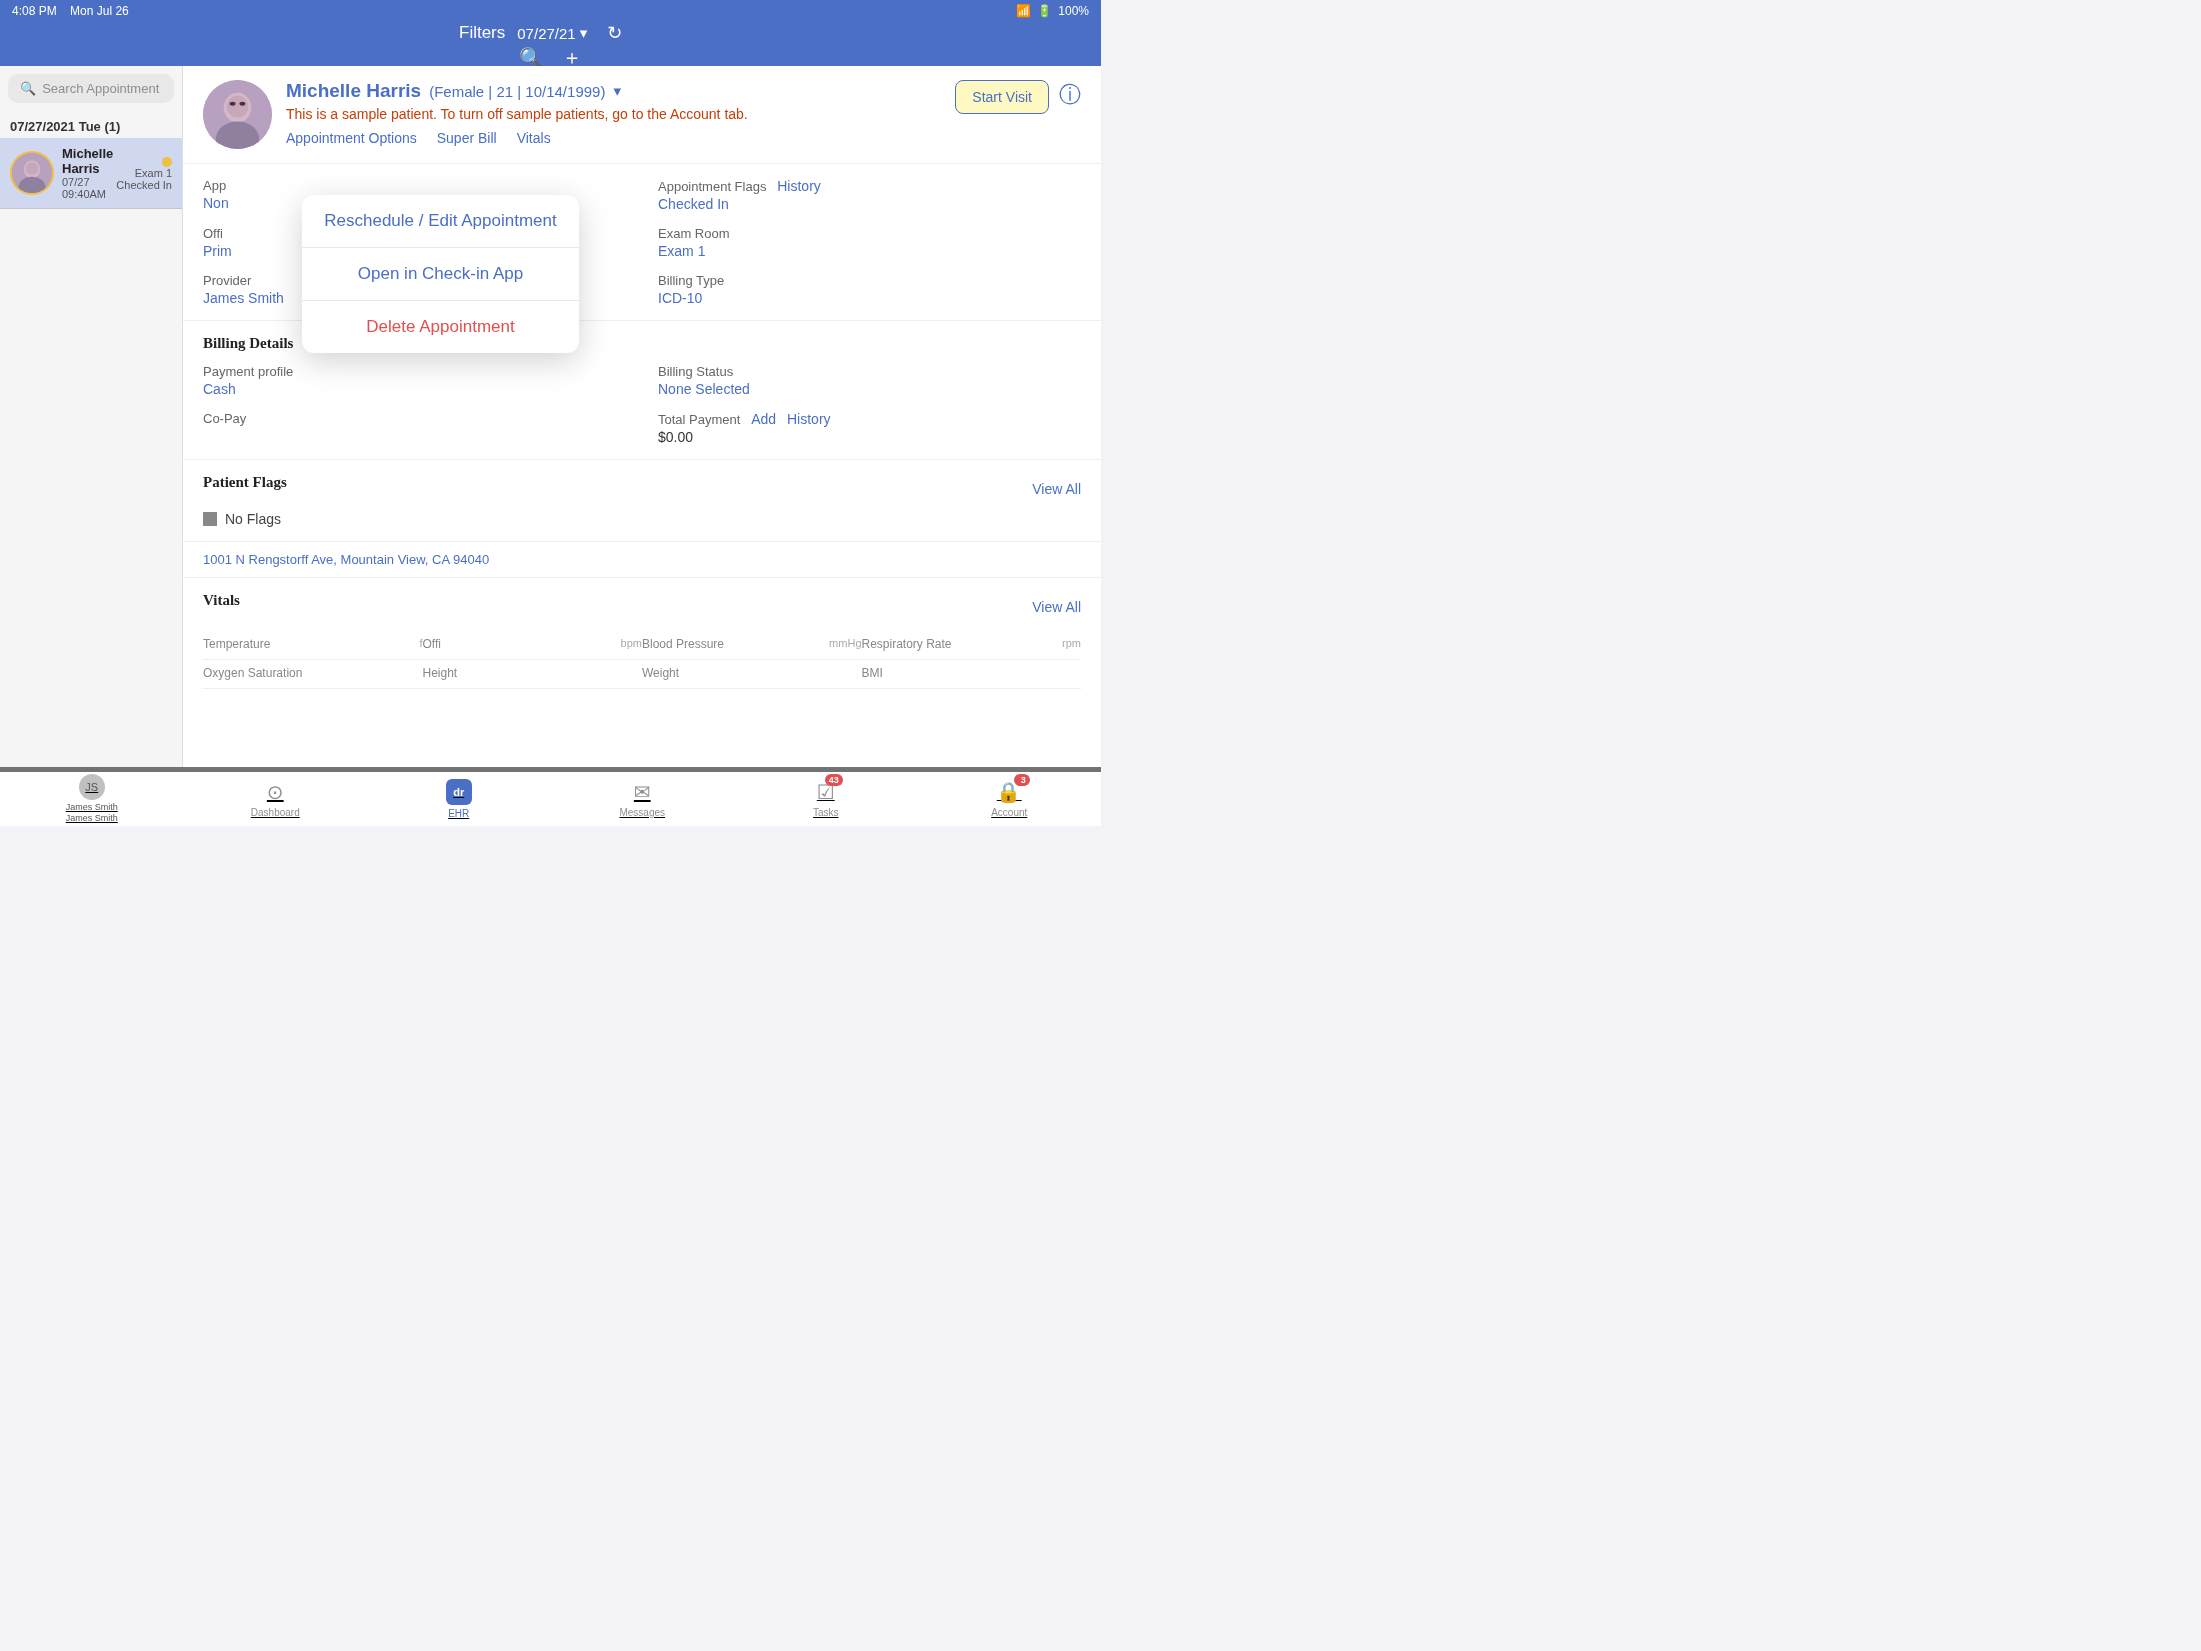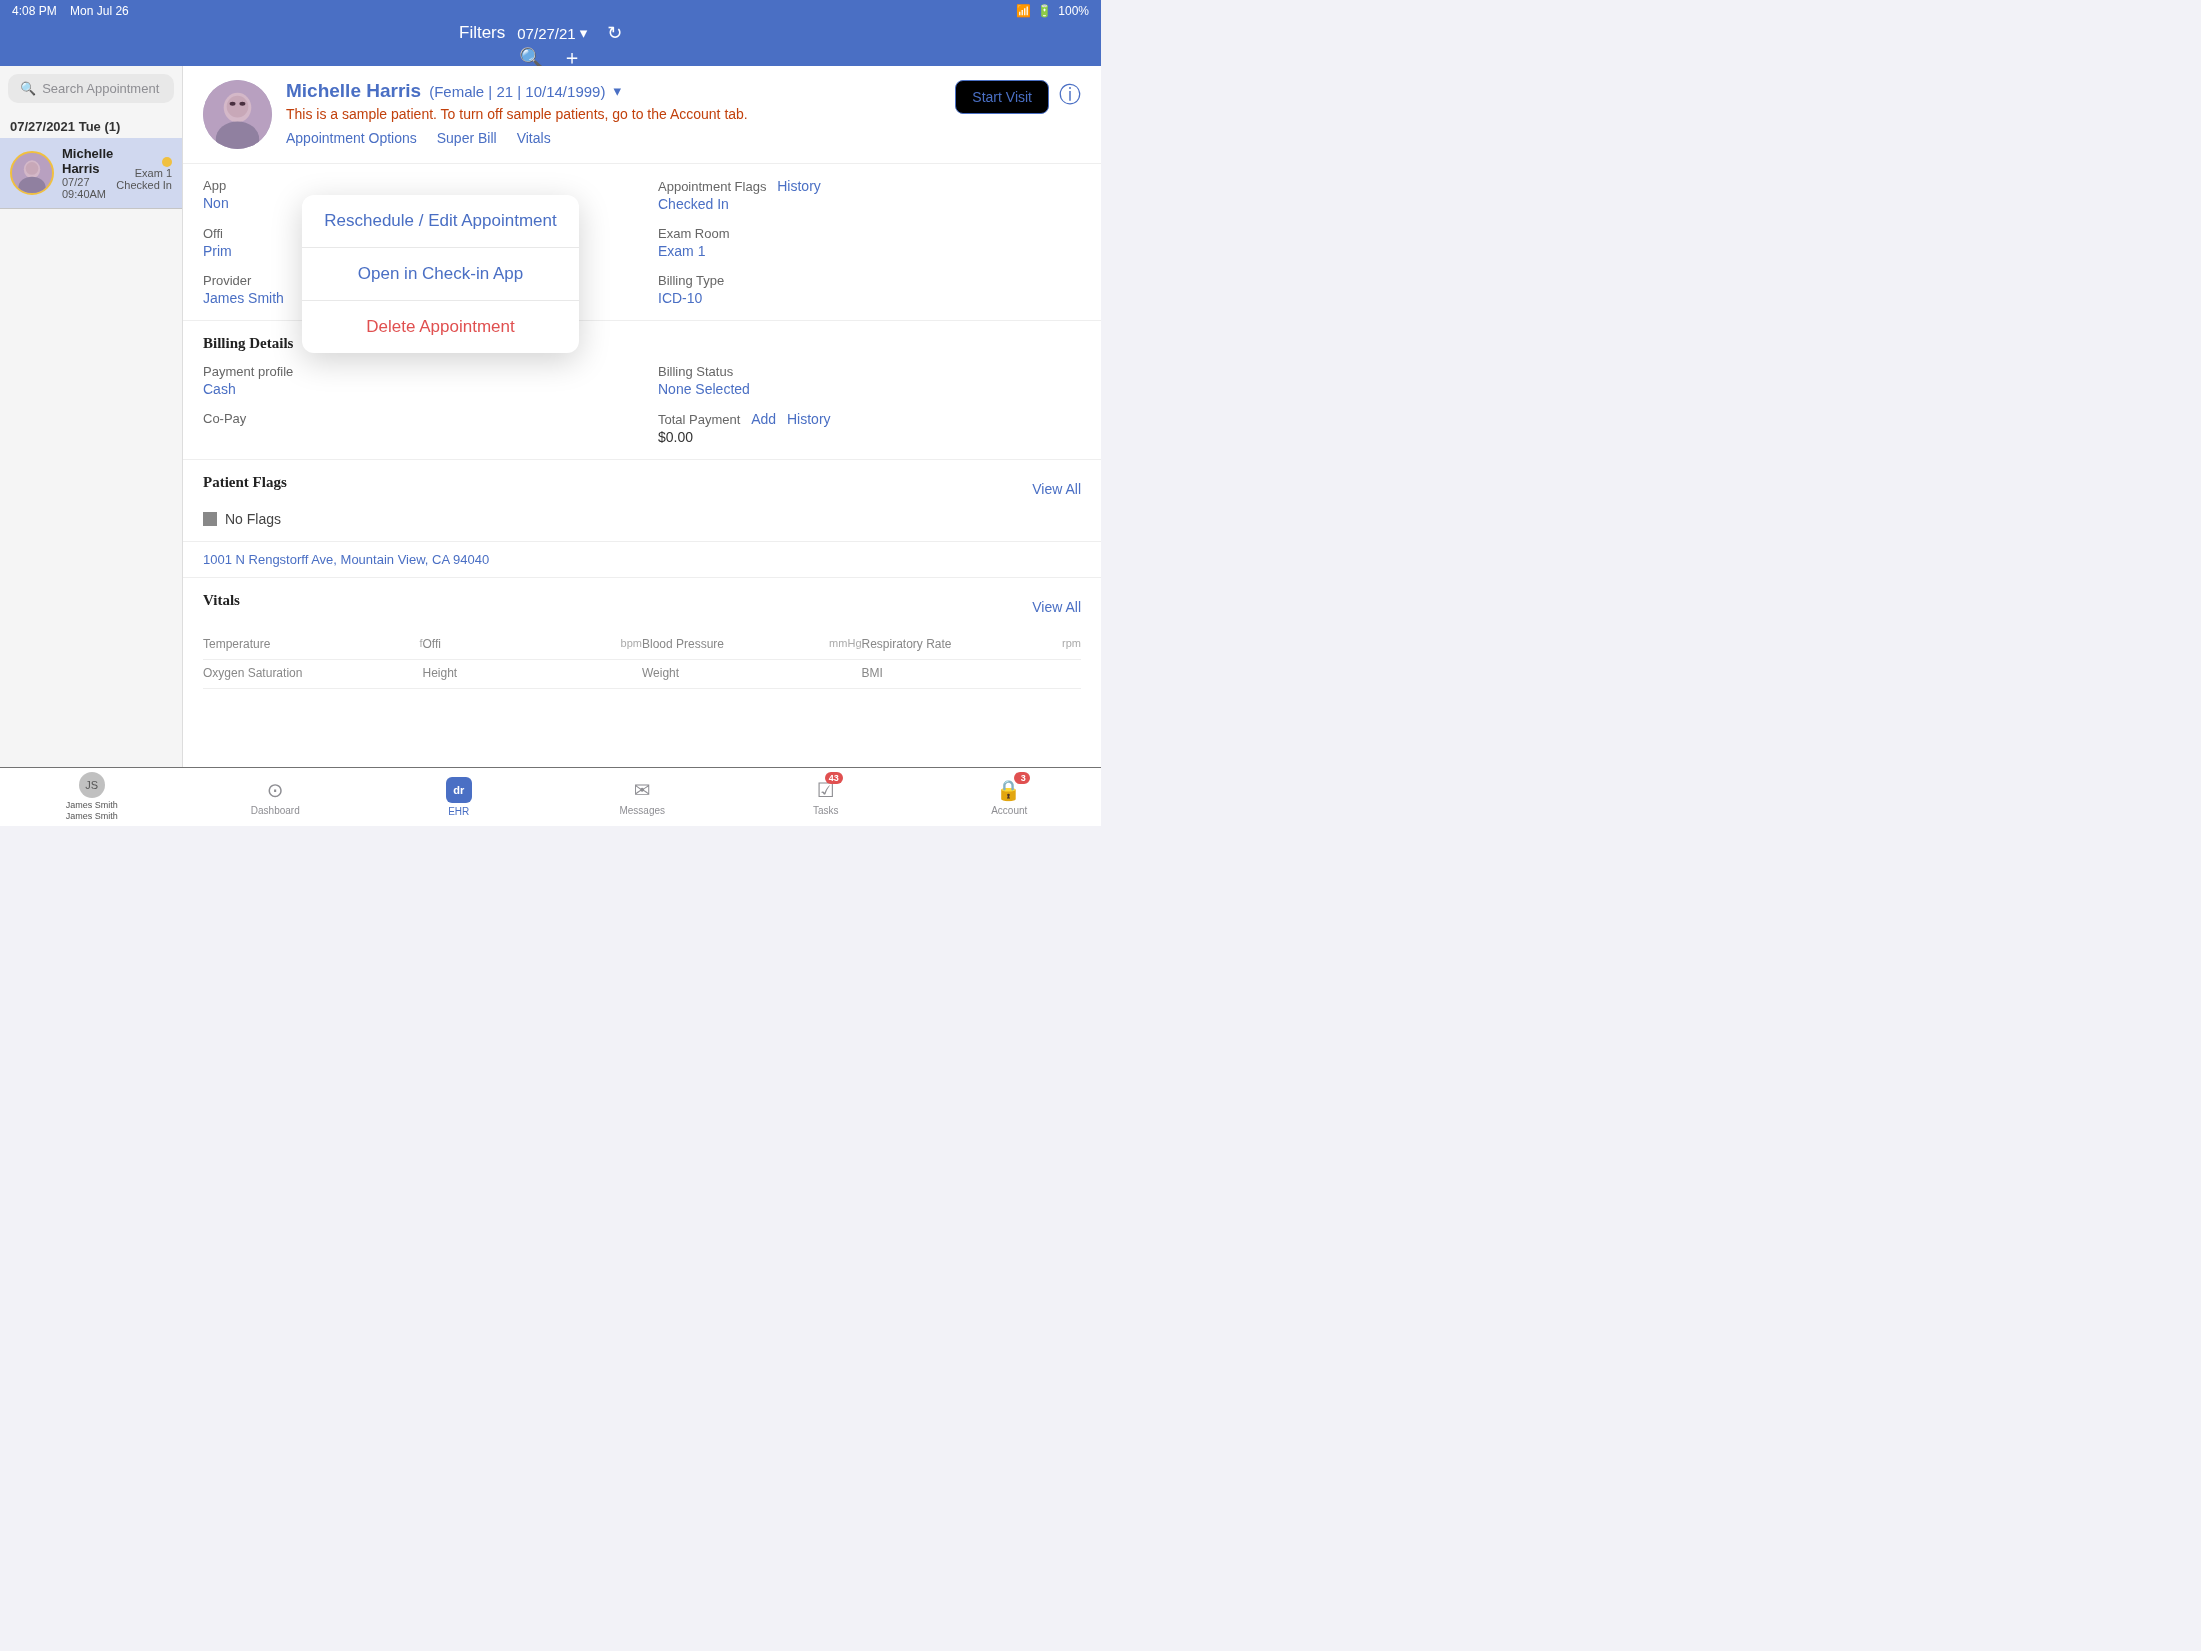--- a/index.html
+++ b/index.html
@@ -223,21 +223,21 @@
     }
     .patient-header-actions {
       display: flex;
       align-items: flex-start;
       gap: 10px;
       margin-left: auto;
     }
     .start-visit-btn {
       border: 1.5px solid #4a6fc4;
       color: #4a6fc4;
-      background: #000000;
+      background: #fef9c3;
       border-radius: 8px;
       padding: 8px 16px;
       font-size: 14px;
       font-weight: 500;
       cursor: pointer;
     }
     .info-icon {
       color: #4a6fc4;
       font-size: 22px;
     }
@@ -383,23 +383,24 @@
     }
 
     
     .tab-bar {
       position: absolute;
       bottom: 0;
       left: 0;
       right: 0;
       height: 59px;
       background: white;
-      border-top: 1px solid #737373;
-      display: flex;
-      align-items: center;
+      border-top: 5px solid #737373;
+      display: flex;
+      align-items: center;
+      text-decoration: underline;
     }
     .tab-item {
       flex: 1;
       display: flex;
       flex-direction: column;
       align-items: center;
       justify-content: center;
       gap: 3px;
       cursor: pointer;
       height: 100%;

